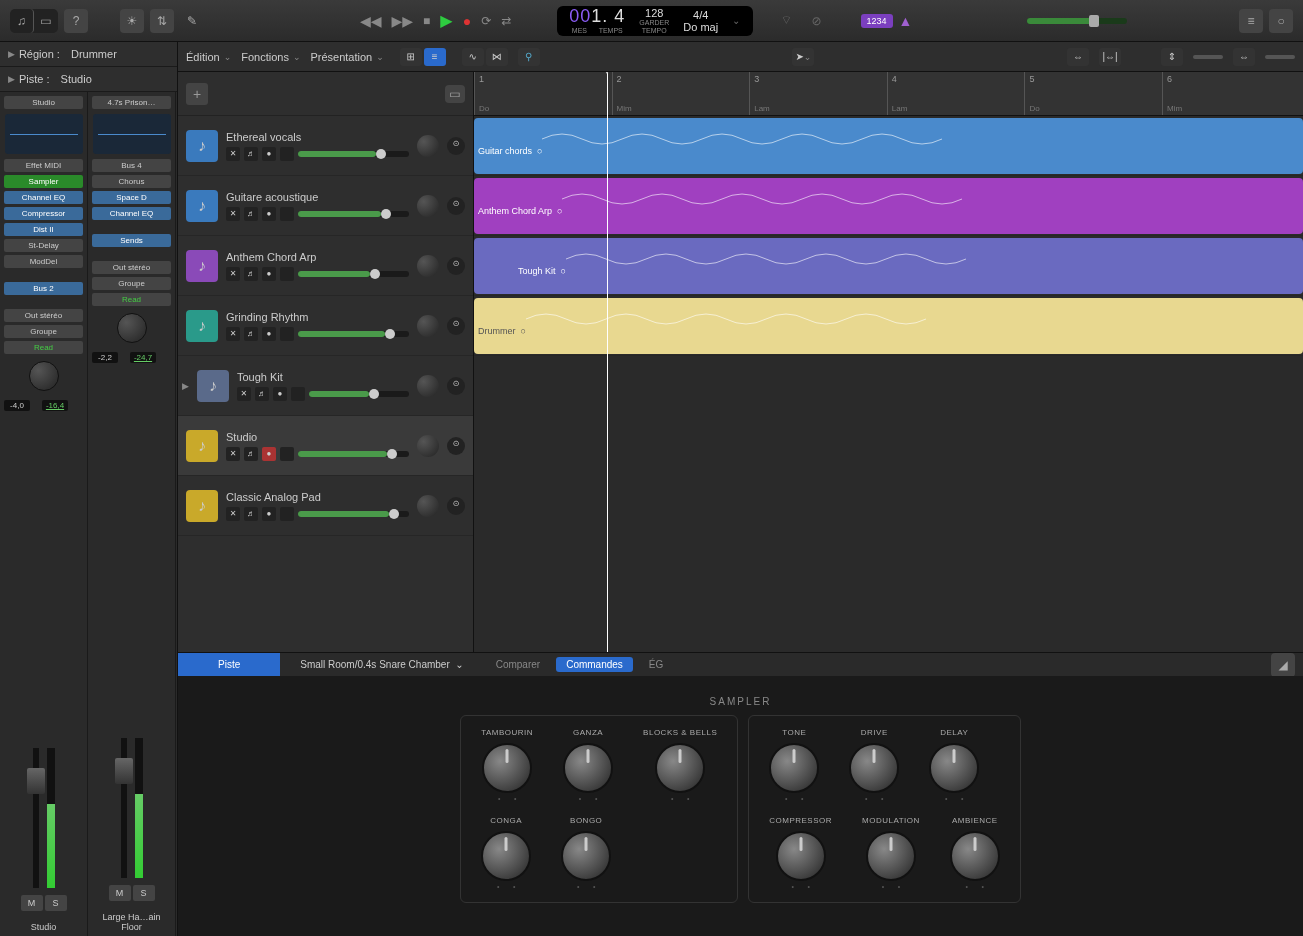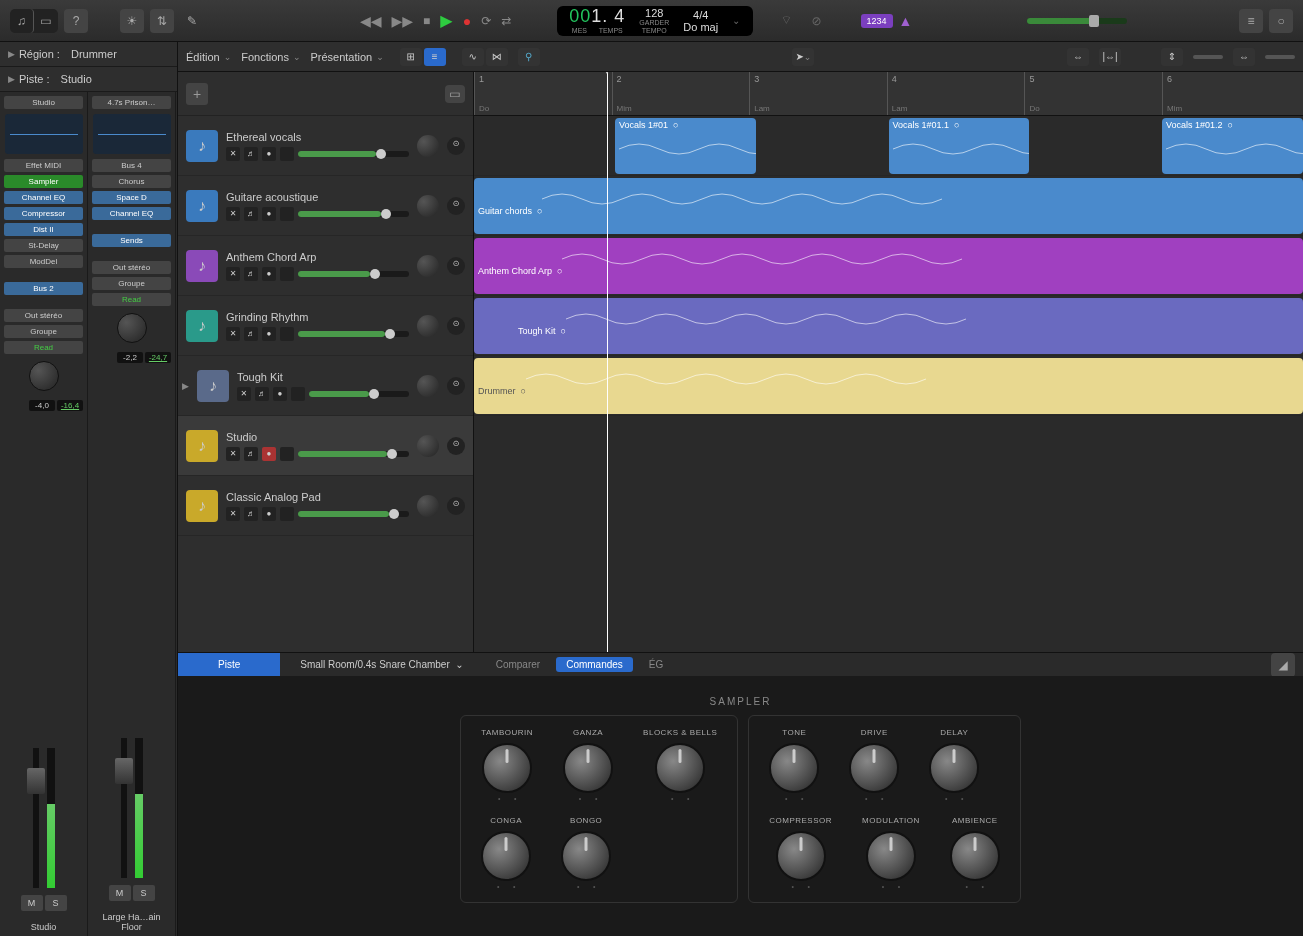--- a/index.html
+++ b/index.html
@@ -86,21 +86,21 @@
 .pb-btn.on{background:#2a6acc;color:#fff;border-radius:3px;padding:2px 10px;margin:0 4px;}
 .plugin{height:260px;background:#1a1a1a;display:flex;justify-content:center;padding:20px;}
 .plugin-panel{display:flex;gap:10px;}
 .knob-group{border:1px solid #333;border-radius:6px;padding:12px 20px;}
 .sampler-title{text-align:center;font-size:10px;color:#888;margin-bottom:8px;letter-spacing:2px;}
 .knob-row{display:flex;gap:30px;}
 .knob-cell{text-align:center;}
 .knob-label{font-size:8px;color:#aaa;margin-bottom:6px;letter-spacing:0.5px;}
 .knob-big{width:50px;height:50px;border-radius:50%;background:radial-gradient(circle at 35% 35%,#888,#222);border:2px solid #111;margin:0 auto;position:relative;}
 .knob-big::after{content:'';position:absolute;width:3px;height:14px;background:#ccc;top:4px;left:50%;transform:translateX(-50%);border-radius:2px;}
-.val-boxes{display:flex;gap:2px;justify-content:flex-end;margin:2px 0;}
+.val-boxes{display:flex;gap:12px;justify-content:flex-start;margin:2px 0;}
 .val-box{background:#111;font-size:8px;padding:1px 3px;border-radius:2px;min-width:26px;text-align:center;}
 .val-box.g{color:#6c6;text-decoration:underline;}
 .thumb-eq{width:78px;height:40px;background:#1a2838;border-radius:3px;margin:2px auto;position:relative;}
 .thumb-eq::after{content:'';position:absolute;left:5px;right:5px;top:50%;height:1px;background:#4a8acc;}
 </style>
 </head>
 <body>
 
 <div class="toolbar">
   <div class="tb-group">
@@ -118,21 +118,21 @@
     <span style="font-size:14px;color:#888">▶▶</span>
     <span style="font-size:12px;color:#888">■</span>
     <span class="play" style="font-size:16px">▶</span>
     <span class="rec" style="font-size:14px">●</span>
     <span style="font-size:12px;color:#888">⟳</span>
     <span style="font-size:12px;color:#888">⇄</span>
   </div>
 
   <div class="lcd">
     <div class="lcd-col">
-      <span class="lcd-big"><span style="color:#22c55e">00</span><span>1. 4</span></span>
+      <span class="lcd-big"><span style="color:#8b5cf6">00</span><span>1. 4</span></span>
       <span class="lcd-small"><span>MES</span>&nbsp;&nbsp;&nbsp;&nbsp;&nbsp;&nbsp;<span>TEMPS</span></span>
     </div>
     <div class="lcd-col">
       <div class="lcd-val">128</div>
       <span class="lcd-small">GARDER</span>
       <span class="lcd-small">TEMPO</span>
     </div>
     <div class="lcd-col">
       <div class="lcd-val">4/4</div>
       <div class="lcd-val">Do maj</div>
@@ -422,31 +422,20 @@
             <div class="ruler-mark" style="left: 0%;">1<div class="ruler-sub">Do</div></div>
             <div class="ruler-mark" style="left: 16.6%;">2<div class="ruler-sub">Mim</div></div>
             <div class="ruler-mark" style="left: 33.2%;">3<div class="ruler-sub">Lam</div></div>
             <div class="ruler-mark" style="left: 49.8%;">4<div class="ruler-sub">Lam</div></div>
             <div class="ruler-mark" style="left: 66.4%;">5<div class="ruler-sub">Do</div></div>
             <div class="ruler-mark" style="left: 83%;">6<div class="ruler-sub">Mim</div></div>
           </div>
         <div class="playhead" style="left:16%"></div>
         <div id="region-rows">
             <div class="region-row">
-              <div class="region r-blue" style="left: 17%; width: 17%;">Vocals 1#01 &nbsp;○<svg class="wave" viewBox="0 0 400 30">
-                  <path class="wave-line" d="M0,15 Q20,5 40,15 T80,15 T120,15 T160,15 T200,15 T240,15 T280,15 T320,15 T360,15 T400,15"></path>
-                </svg></div>
-              <div class="region r-blue" style="left: 50%; width: 17%;">Vocals 1#01.1 &nbsp;○<svg class="wave" viewBox="0 0 400 30">
-                  <path class="wave-line" d="M0,15 Q20,5 40,15 T80,15 T120,15 T160,15 T200,15 T240,15 T280,15 T320,15 T360,15 T400,15"></path>
-                </svg></div>
-              <div class="region r-blue" style="left: 83%; width: 17%;">Vocals 1#01.2 &nbsp;○<svg class="wave" viewBox="0 0 400 30">
-                  <path class="wave-line" d="M0,15 Q20,5 40,15 T80,15 T120,15 T160,15 T200,15 T240,15 T280,15 T320,15 T360,15 T400,15"></path>
-                </svg></div>
-            </div>
-            <div class="region-row">
               <div class="region r-blue" style="left: 0%; width: 100%;">Guitar chords &nbsp;○<svg class="wave" viewBox="0 0 400 30">
                   <path class="wave-line" d="M0,15 Q20,5 40,15 T80,15 T120,15 T160,15 T200,15 T240,15 T280,15 T320,15 T360,15 T400,15"></path>
                 </svg></div>
             </div>
             <div class="region-row">
               <div class="region r-purple" style="left: 0%; width: 100%;">Anthem Chord Arp &nbsp;○<svg class="wave" viewBox="0 0 400 30">
                   <path class="wave-line" d="M0,15 Q20,5 40,15 T80,15 T120,15 T160,15 T200,15 T240,15 T280,15 T320,15 T360,15 T400,15"></path>
                 </svg></div>
             </div>
             <div class="region-row">

